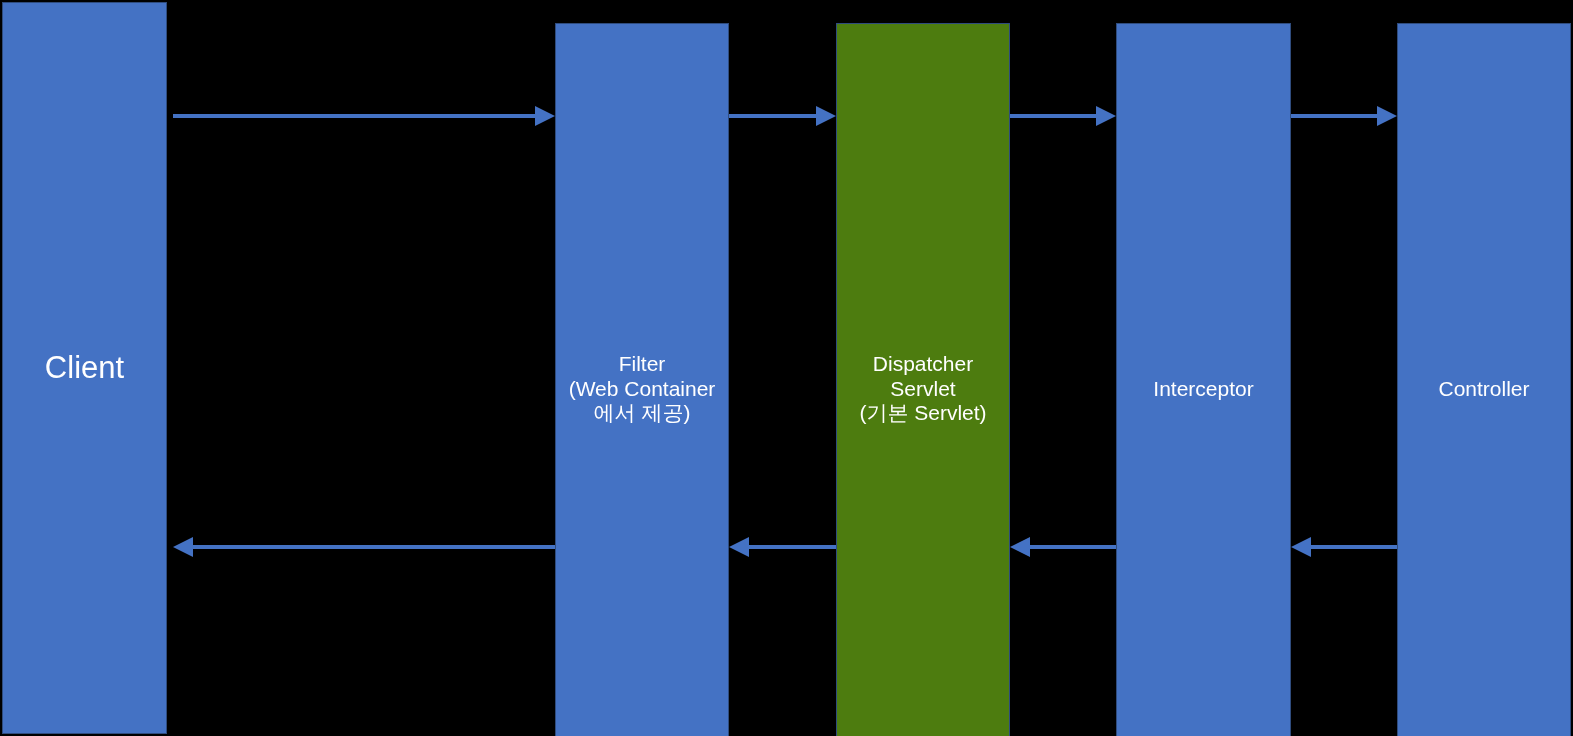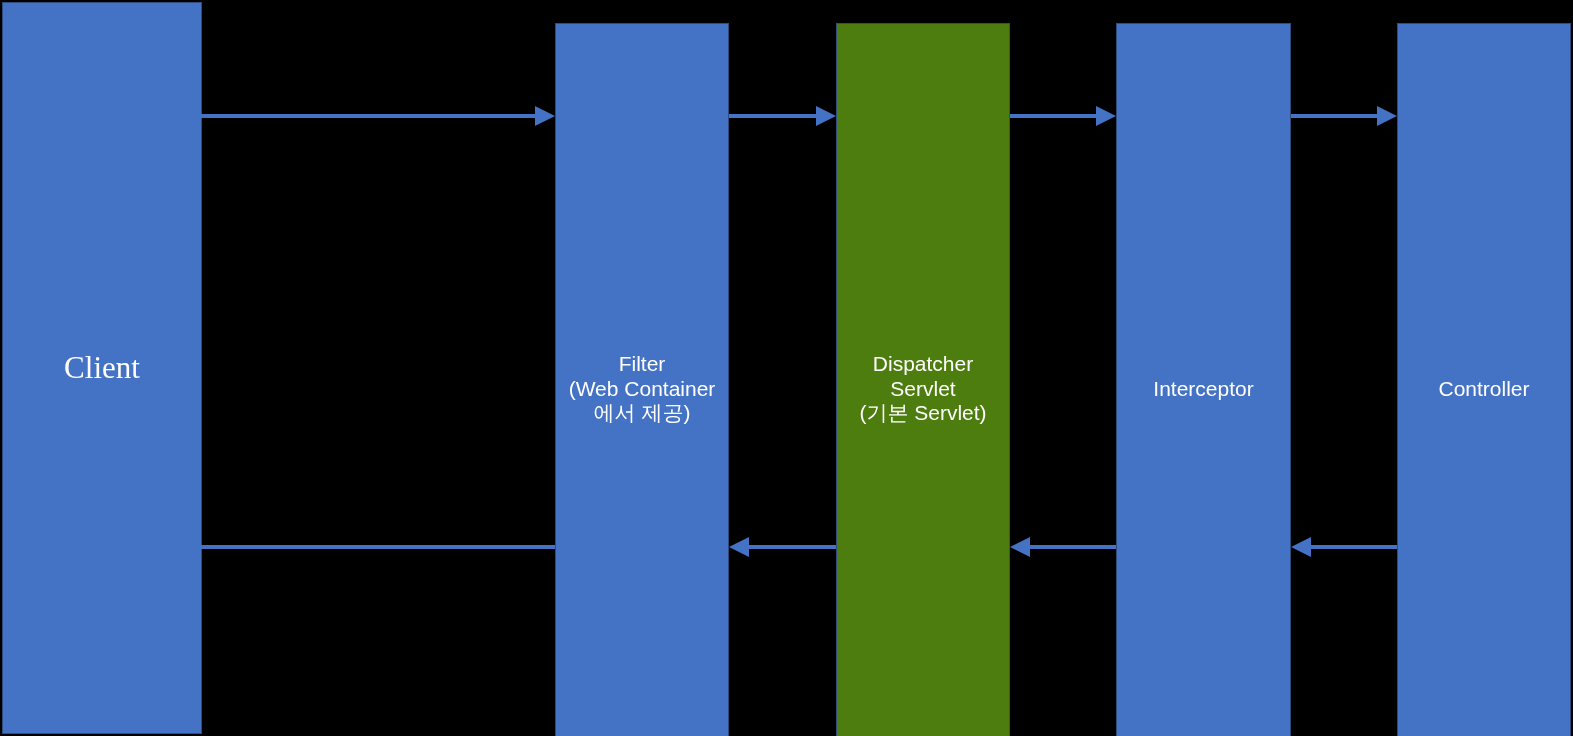--- a/index.html
+++ b/index.html
@@ -65,21 +65,21 @@
   }
   .arrow.left .head {
     left: 0;
     border-right: 20px solid #4472C4;
   }
 </style>
 </head>
 <body>
 
 <div id="diagram" style="width: 1573px; height: 736px; background: rgb(0, 0, 0);">
-    <div class="node size-lg" style="left: 2px; top: 2px; width: 200px; height: 732px; background: rgb(68, 114, 196); border-color: rgb(47, 76, 126); color: rgb(255, 255, 255); font-family: Liberation Serif, serif;">
+    <div class="node size-lg" style="left: 2px; top: 2px; width: 165px; height: 732px; background: rgb(68, 114, 196); border-color: rgb(47, 76, 126); color: rgb(255, 255, 255);">
       <span class="node-label">Client</span>
     </div>
     <div class="node size-md" style="left: 555px; top: 2px; width: 174px; height: 732px; background: rgb(68, 114, 196); border-color: rgb(47, 76, 126); color: rgb(255, 255, 255);">
       <span class="node-label">Filter
 (Web Container
 에서 제공)</span>
     </div>
     <div class="node size-md" style="left: 836px; top: 2px; width: 174px; height: 732px; background: #4d7c0f; border-color: rgb(47, 76, 126); color: rgb(255, 255, 255);">
       <span class="node-label">Dispatcher
 Servlet

